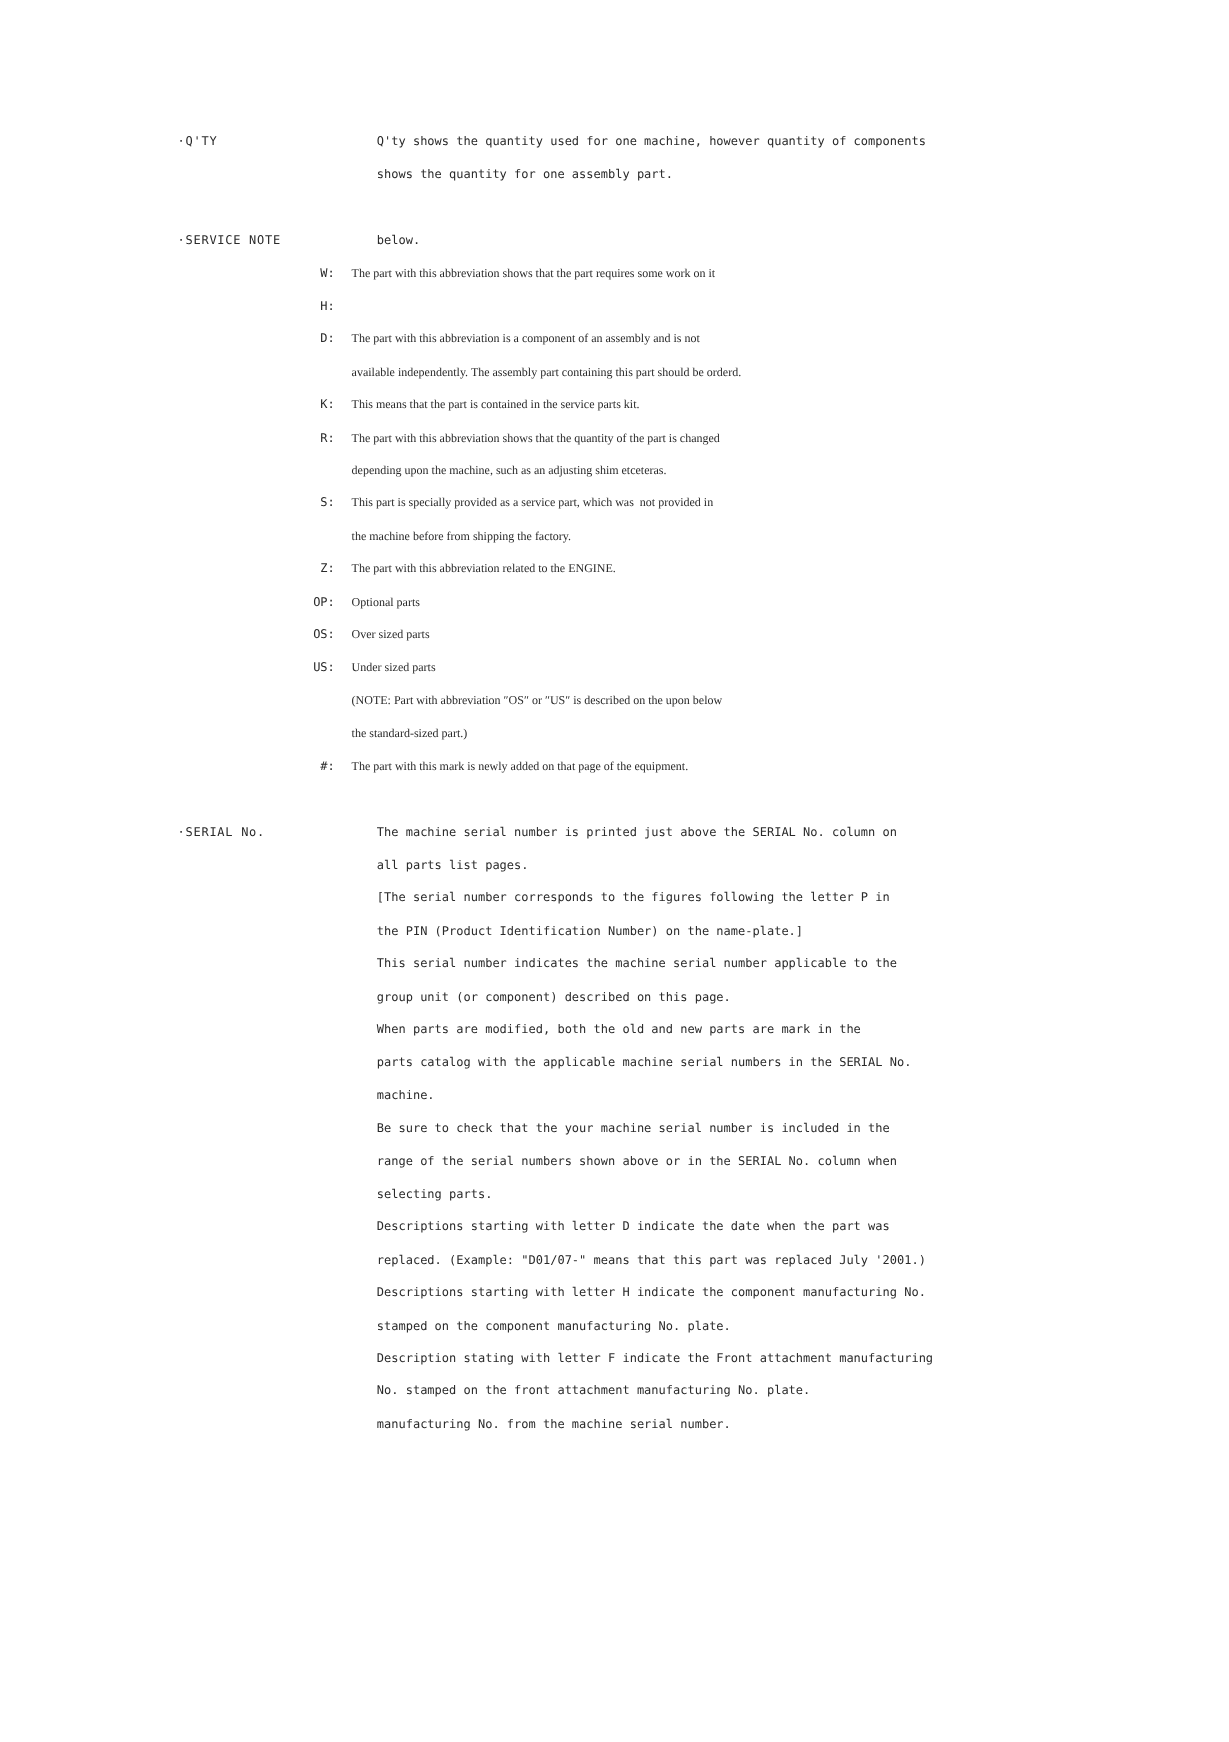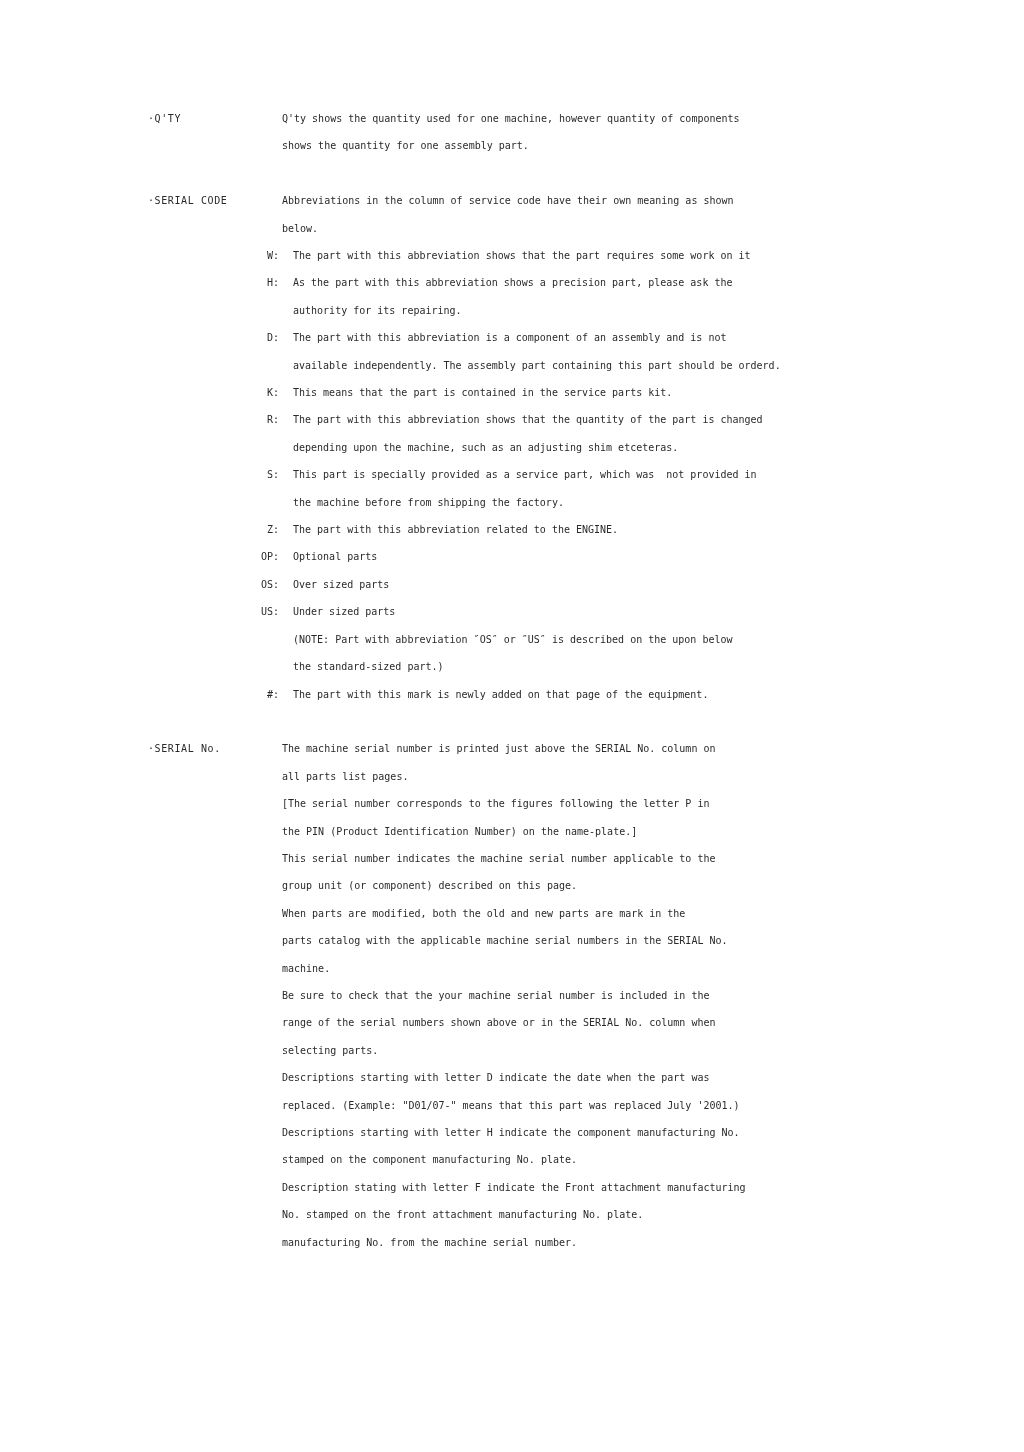--- a/index.html
+++ b/index.html
@@ -39,64 +39,60 @@
     letter-spacing: 0.6px;
   }
   .content {
     margin-left: 245px;
     width: 730px;
   }
   .line {
     white-space: pre;
   }
   .indent {
-    margin-left: 37px;
+    margin-left: 69px;
   }
   .item-row {
     display: flex;
     align-items: flex-start;
   }
   .code {
     flex: 0 0 34px;
     width: 34px;
     text-align: right;
     white-space: pre;
   }
   .item-lines {
     margin-left: 14px;
+    font-family: Liberation Serif, serif;
   }
 </style>
 </head>
 <body>
 
 <main class="page">
     <section class="section">
       <div class="section-label">·Q'TY</div>
       <div class="content">
         <div class="line indent">Q'ty shows the quantity used for one machine, however quantity of components</div>
         <div class="line indent">shows the quantity for one assembly part.</div>
       </div>
     </section>
     <section class="section">
-      <div class="section-label">·SERIAL CODE</div>
+      <div class="section-label">·SERVICE NOTE</div>
       <div class="content">
-        <div class="line indent">Abbreviations in the column of service code have their own meaning as shown</div>
         <div class="line indent">below.</div>
         <div class="item-row">
           <div class="code">W:</div>
           <div class="item-lines">
             <div class="line">The part with this abbreviation shows that the part requires some work on it</div>
           </div>
         </div>
         <div class="item-row">
           <div class="code">H:</div>
-          <div class="item-lines">
-            <div class="line">As the part with this abbreviation shows a precision part, please ask the</div>
-            <div class="line">authority for its repairing.</div>
-          </div>
         </div>
         <div class="item-row">
           <div class="code">D:</div>
           <div class="item-lines">
             <div class="line">The part with this abbreviation is a component of an assembly and is not</div>
             <div class="line">available independently. The assembly part containing this part should be orderd.</div>
           </div>
         </div>
         <div class="item-row">
           <div class="code">K:</div>

